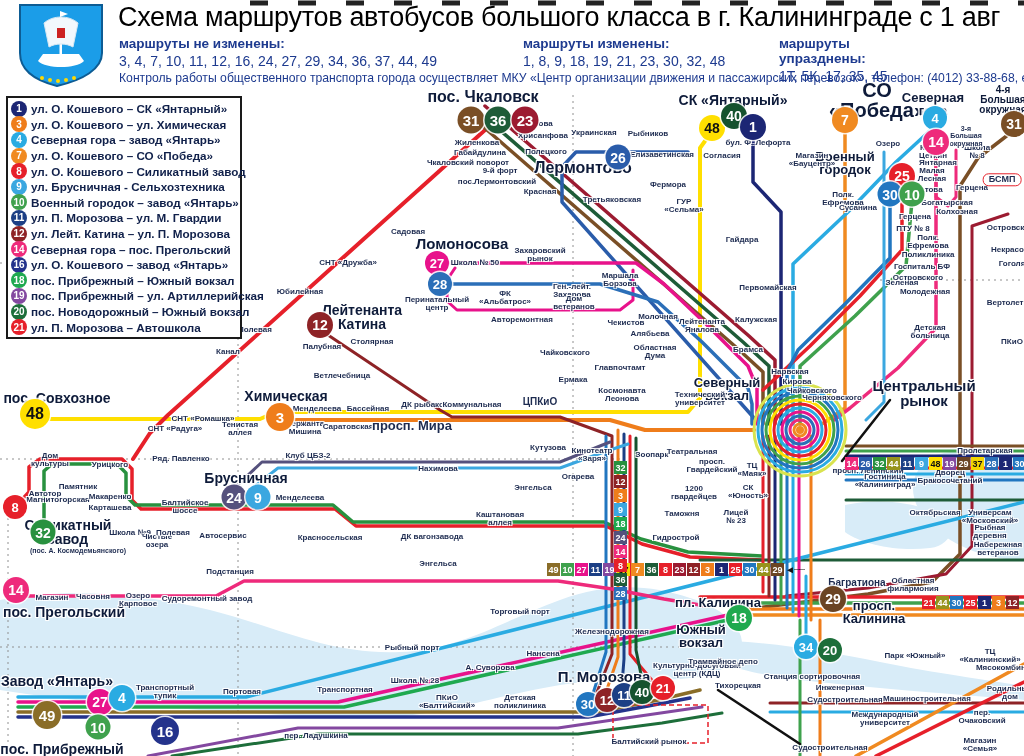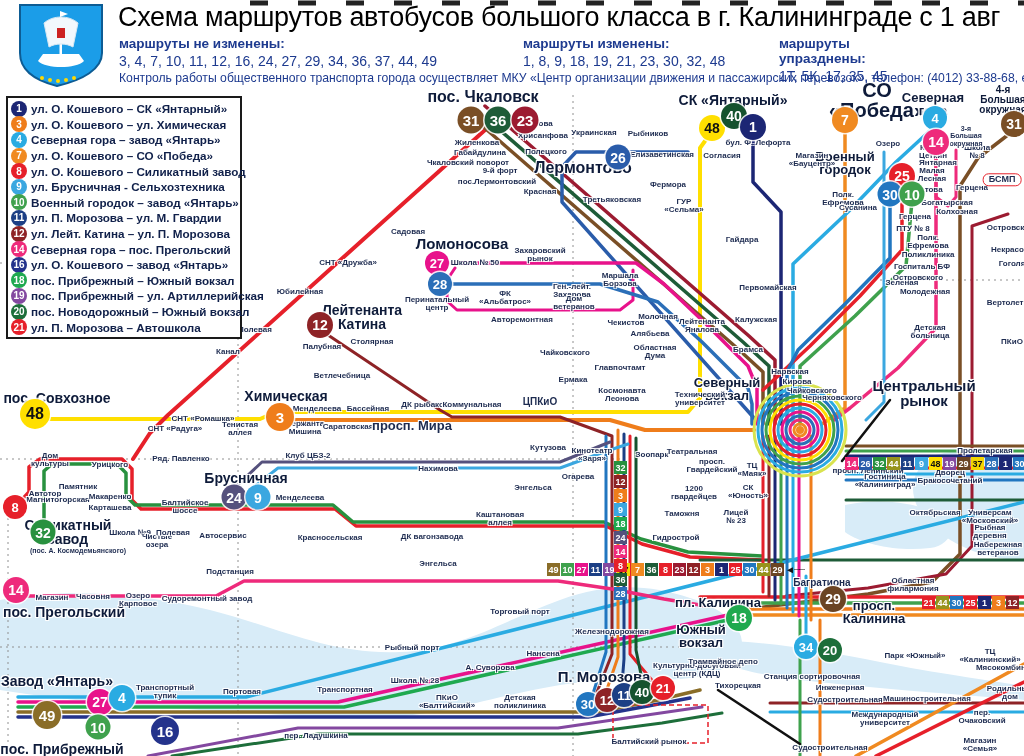--- a/index.html
+++ b/index.html
@@ -360,21 +360,21 @@
       <div class="stop" style="left: 812px; top: 677px;">Станция сортировочная</div>
       <div class="stop" style="left: 840px; top: 688px;">Инженерная</div>
       <div class="stop" style="left: 845px; top: 700px;">Судостроительная</div>
       <div class="stop" style="left: 927px; top: 699px;">Машиностроительная</div>
       <div class="stop" style="left: 885px; top: 719px;">Международный
 университет</div>
       <div class="stop" style="left: 982px; top: 717px;">пер. Очаковский</div>
       <div class="stop" style="left: 980px; top: 745px;">Магазин «Семья»</div>
       <div class="stop" style="left: 1010px; top: 693px;">Родильный
 дом</div>
-      <div class="stop" style="left: 822px; top: 583px; font-size: 10px;">Багратиона</div>
+      <div class="stop" style="left: 857px; top: 583px; font-size: 10px;">Багратиона</div>
       <div class="stop" style="left: 913px; top: 585px;">Областная
 филармония</div>
       <div class="stop" style="left: 915px; top: 656px;">Парк «Южный»</div>
       <div class="stop" style="left: 990px; top: 656px;">ТЦ «Калининский»</div>
       <div class="stop" style="left: 1005px; top: 668px;">Мясокомбинат</div>
       <div class="stop" style="left: 830px; top: 748px;">Судостроительная</div>
       <div class="rbadge" style="left: 471px; top: 120px; width: 27px; height: 27px; font-size: 15px; background: rgb(122, 79, 38);">31</div>
       <div class="rbadge" style="left: 498px; top: 120px; width: 27px; height: 27px; font-size: 15px; background: rgb(30, 92, 56);">36</div>
       <div class="rbadge" style="left: 525px; top: 120px; width: 27px; height: 27px; font-size: 15px; background: rgb(156, 27, 49);">23</div>
       <div class="rbadge" style="left: 618px; top: 157px; width: 25px; height: 25px; font-size: 14px; background: rgb(42, 92, 170);">26</div>

